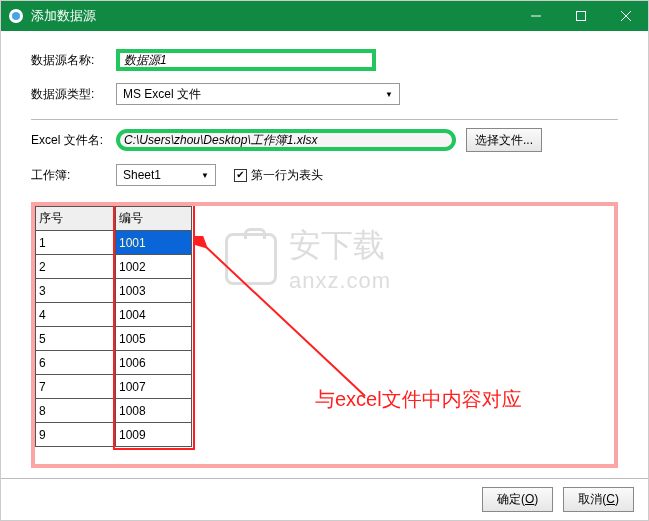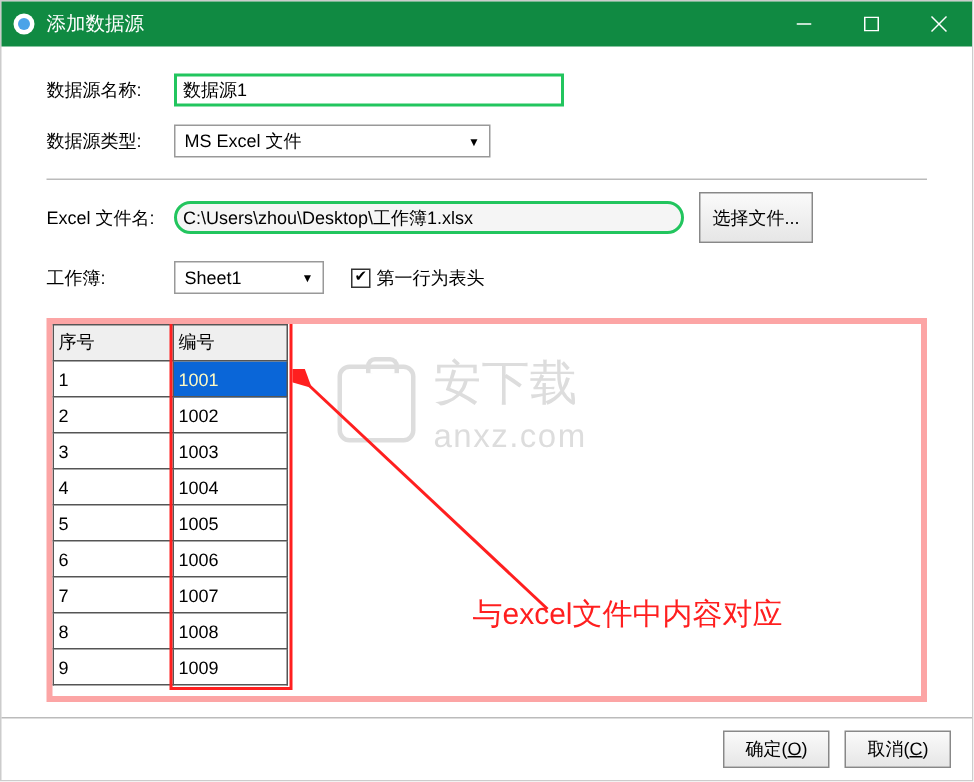--- a/index.html
+++ b/index.html
@@ -8,27 +8,27 @@
     .titlebar { background: #108a42; color: #ffffff; height: 30px; display: flex; align-items: center; padding-left: 8px; font-size: 13px; }
     .titlebar-icon { width: 14px; height: 14px; border-radius: 50%; background: #fff; display: flex; align-items: center; justify-content: center; margin-right: 8px; }
     .titlebar-icon-inner { width: 8px; height: 8px; border-radius: 50%; background: #4aa3e8; }
     .titlebar-title { flex: 1; }
     .titlebar-controls { display: flex; height: 100%; }
     .titlebar-btn { width: 45px; display: flex; align-items: center; justify-content: center; color: #fff; font-size: 14px; cursor: pointer; }
     .titlebar-btn svg { stroke: #fff; fill: none; stroke-width: 1; }
     .content { flex: 1; padding: 18px 30px 10px 30px; display: flex; flex-direction: column; }
     .form-row { display: flex; align-items: center; margin-bottom: 12px; font-size: 12px; }
     .form-label { width: 85px; text-align: left; }
-    .text-input { border: 2px solid #22c55e; background: #fff; font-size: 12px; padding: 2px 4px; height: 22px; width: 260px; }
+    .text-input { border: 4px solid #22c55e; background: #fff; font-size: 12px; padding: 2px 4px; height: 22px; width: 260px; font-style: italic; }
     .combo { display: inline-flex; align-items: center; justify-content: space-between; border: 1px solid #999; background: #fff; padding: 2px 6px; height: 22px; font-size: 12px; }
-    .combo-wide { width: 211px; }
+    .combo-wide { width: 284px; }
     .combo-mid { width: 100px; }
     .combo-caret { font-size: 8px; }
     .filepath-row .text-input { width: 340px; background: #f5f5f5; border-radius: 11px; }
-    .browse-btn { margin-left: 10px; border: 1px solid #888; background: linear-gradient(#fafafa,#e6e6e6); padding: 2px 8px; font-size: 12px; cursor: pointer; height: 34px; }
+    .browse-btn { margin-left: 10px; border: 1px solid #888; background: linear-gradient(#fafafa,#e6e6e6); padding: 2px 8px; font-size: 12px; cursor: pointer; height: 24px; }
     .hr { border: none; border-top: 1px solid #bbb; margin: 2px 0 8px 0; }
     .checkbox-wrap { display: inline-flex; align-items: center; margin-left: 18px; font-size: 12px; }
     .checkbox { width: 13px; height: 13px; border: 1px solid #333; margin-right: 4px; display: inline-flex; align-items: center; justify-content: center; font-size: 10px; line-height: 1; }
     .table-area { flex: 1; border: 4px solid #fca5a5; margin-top: 4px; position: relative; background: #fff; overflow: hidden; }
     .data-table { border-collapse: collapse; font-size: 12px; }
     .data-table th, .data-table td { border: 1px solid #555; text-align: left; height: 24px; }
     .data-table th { background: #efefef; font-weight: normal; }
     .col-seq { width: 80px; padding-left: 3px; }
     .col-num { width: 76px; padding-left: 3px; }
     .data-table tr.selected td.col-num { background: #0a66d8; color: #fef9c3; }

